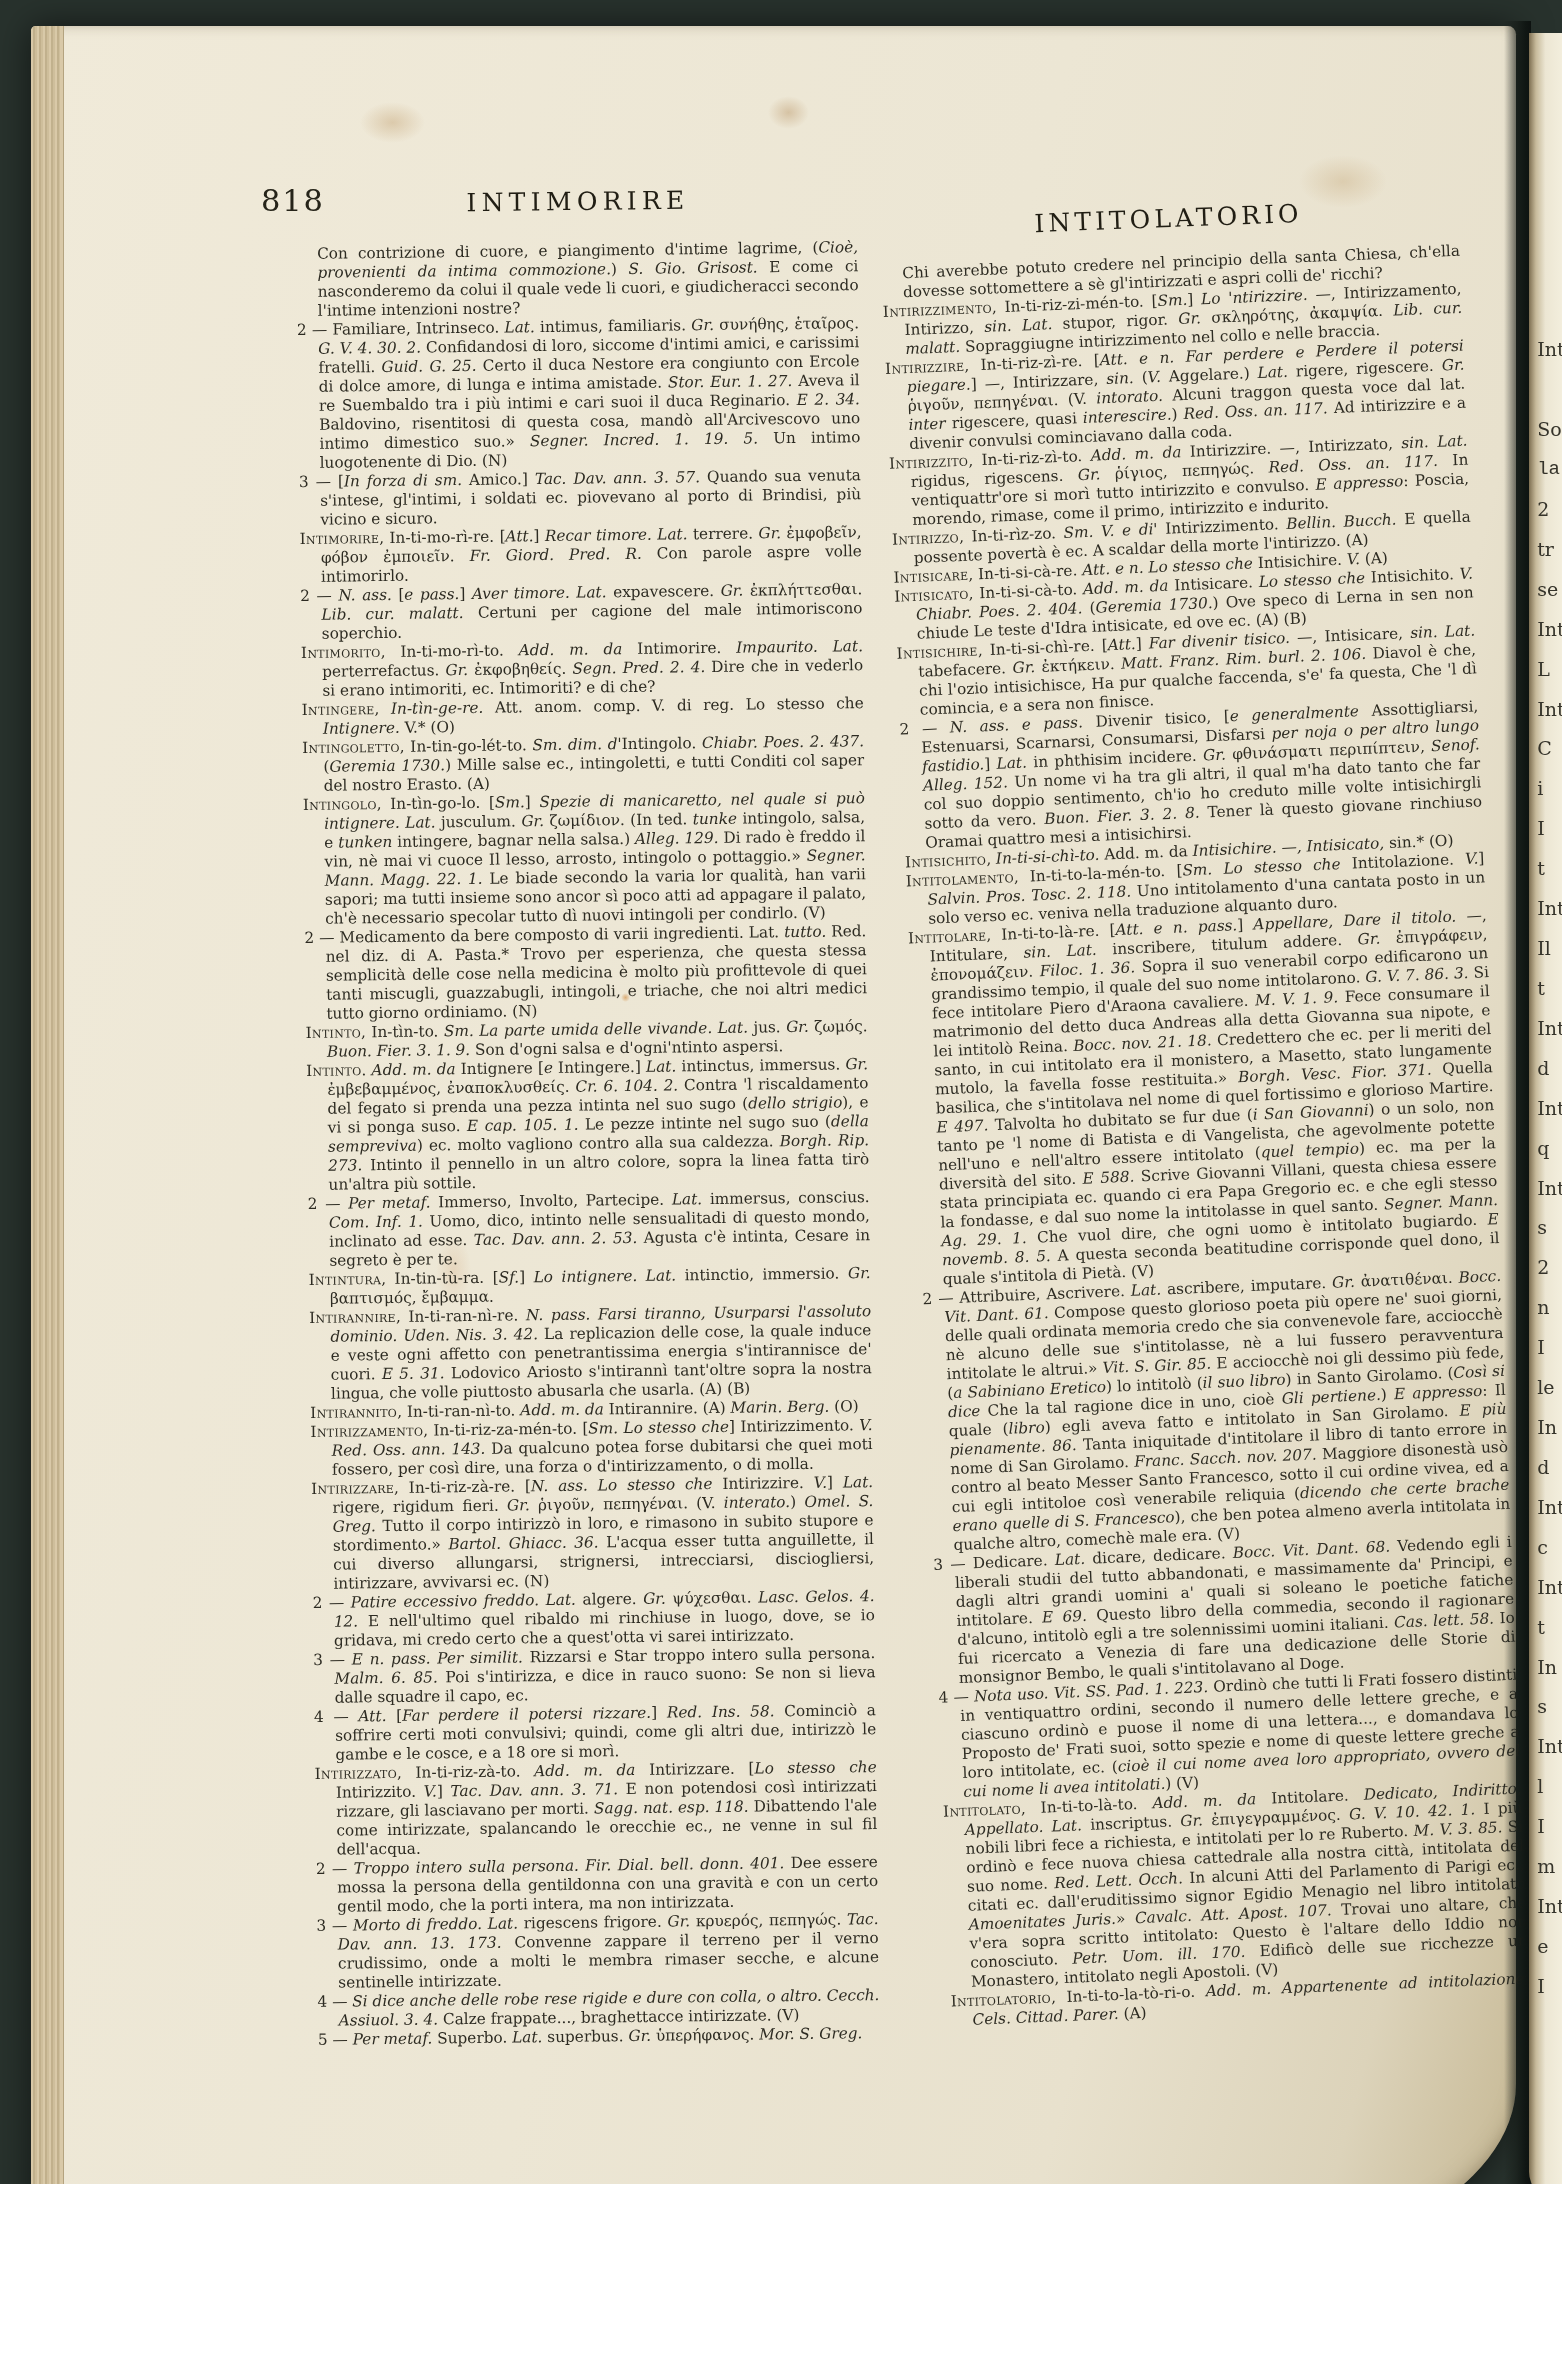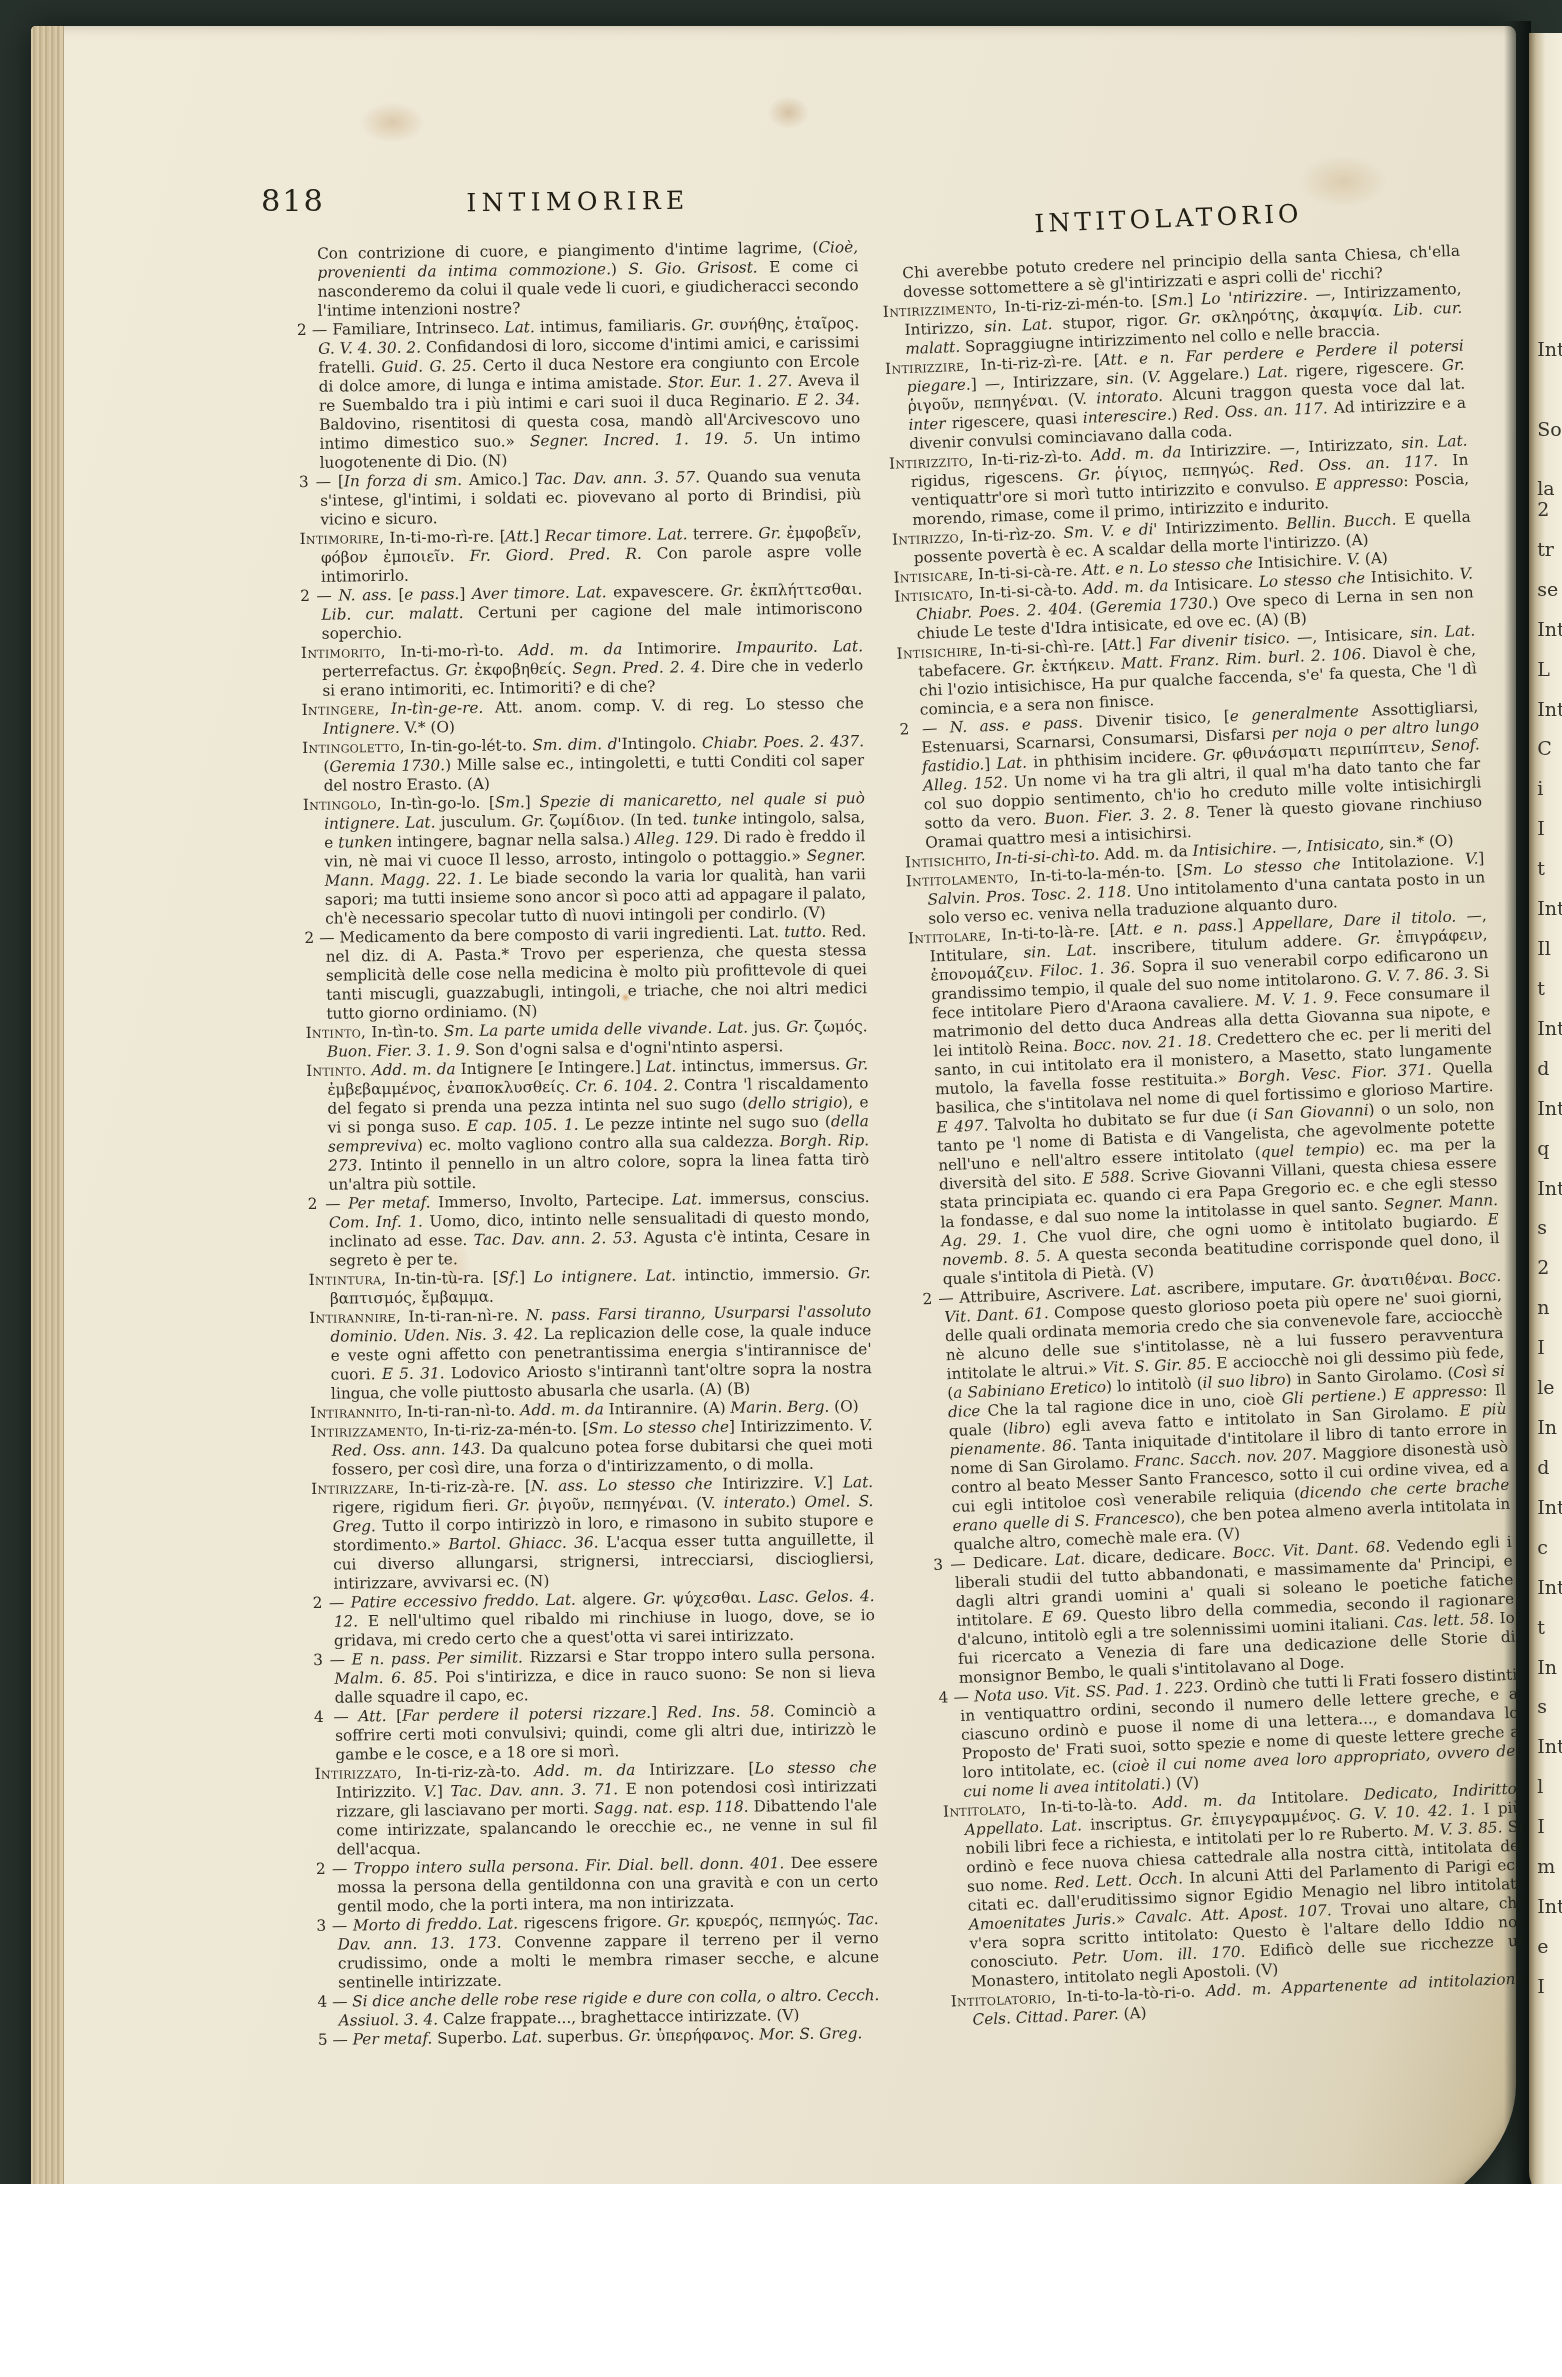--- a/index.html
+++ b/index.html
@@ -111,21 +111,21 @@
       <p class="sense">4 — <i>Nota uso.</i> <i>Vit. SS. Pad. 1. 223.</i> Ordinò che tutti li Frati fossero distinti in ventiquattro ordini, secondo il numero delle lettere greche, e a ciascuno ordinò e puose il nome di una lettera..., e domandava lo Proposto de' Frati suoi, sotto spezie e nome di queste lettere greche a loro intitolate, ec. (<i>cioè il cui nome avea loro appropriato, ovvero del cui nome li avea intitolati.</i>) (V)</p>
       <p class="entry"><span class="sc">Intitolato</span>, In-ti-to-là-to. <i>Add. m. da</i> Intitolare. <i>Dedicato, Indiritto, Appellato.</i> <i>Lat.</i> inscriptus. <i>Gr.</i> ἐπιγεγραμμένος. <i>G. V. 10. 42. 1.</i> I più nobili libri fece a richiesta, e intitolati per lo re Ruberto. <i>M. V. 3. 85.</i> Si ordinò e fece nuova chiesa cattedrale alla nostra città, intitolata del suo nome. <i>Red. Lett. Occh.</i> In alcuni Atti del Parlamento di Parigi ec., citati ec. dall'eruditissimo signor Egidio Menagio nel libro intitolato <i>Amoenitates Juris.</i>» <i>Cavalc. Att. Apost. 107.</i> Trovai uno altare, che v'era sopra scritto intitolato: Questo è l'altare dello Iddio non conosciuto. <i>Petr. Uom. ill. 170.</i> Edificò delle sue ricchezze un Monastero, intitolato negli Apostoli. (V)</p>
       <p class="entry"><span class="sc">Intitolatorio</span>, In-ti-to-la-tò-ri-o. <i>Add. m.</i> <i>Appartenente ad intitolazione.</i> <i>Cels. Cittad. Parer.</i> (A)</p>
     </div>
 
   <div id="gutter-shadow"></div>
   <div id="adjacent-page-sliver">
       <span class="edge-frag" style="top: 305px;">Int</span>
       <span class="edge-frag" style="top: 345px; margin-left: 24px;">zi</span>
       <span class="edge-frag" style="top: 385px;">So</span>
-      <span class="edge-frag" style="top: 444px;">la</span>
+      <span class="edge-frag" style="top: 425px; font-family: Liberation Mono, monospace;">la</span>
       <span class="edge-frag" style="top: 465px;">2</span>
       <span class="edge-frag" style="top: 505px;">tr</span>
       <span class="edge-frag" style="top: 545px;">se</span>
       <span class="edge-frag" style="top: 585px;">Int</span>
       <span class="edge-frag" style="top: 625px;">L</span>
       <span class="edge-frag" style="top: 665px;">Int</span>
       <span class="edge-frag" style="top: 704px;">C</span>
       <span class="edge-frag" style="top: 744px;">i</span>
       <span class="edge-frag" style="top: 784px;">I</span>
       <span class="edge-frag" style="top: 824px;">t</span>

